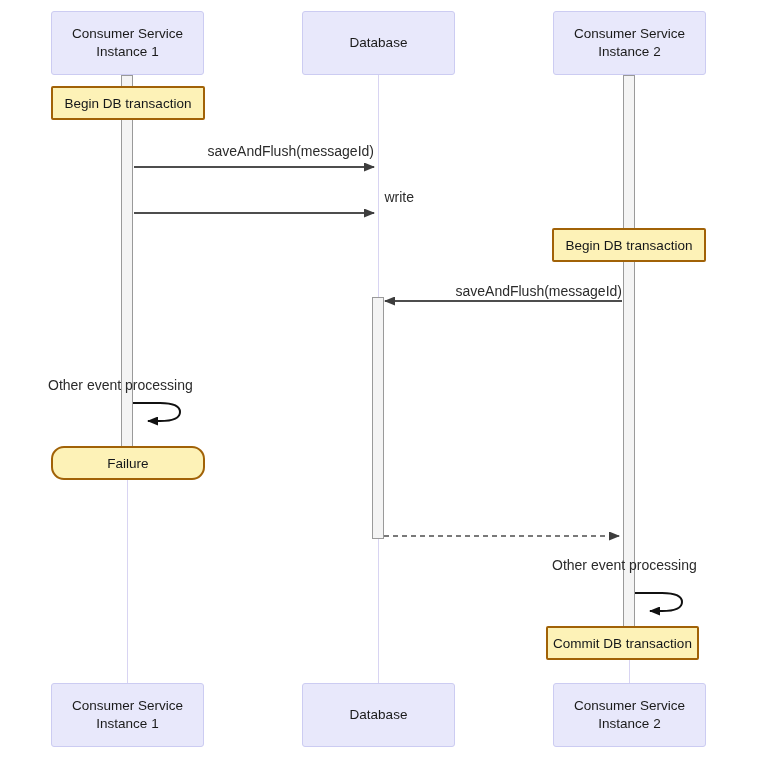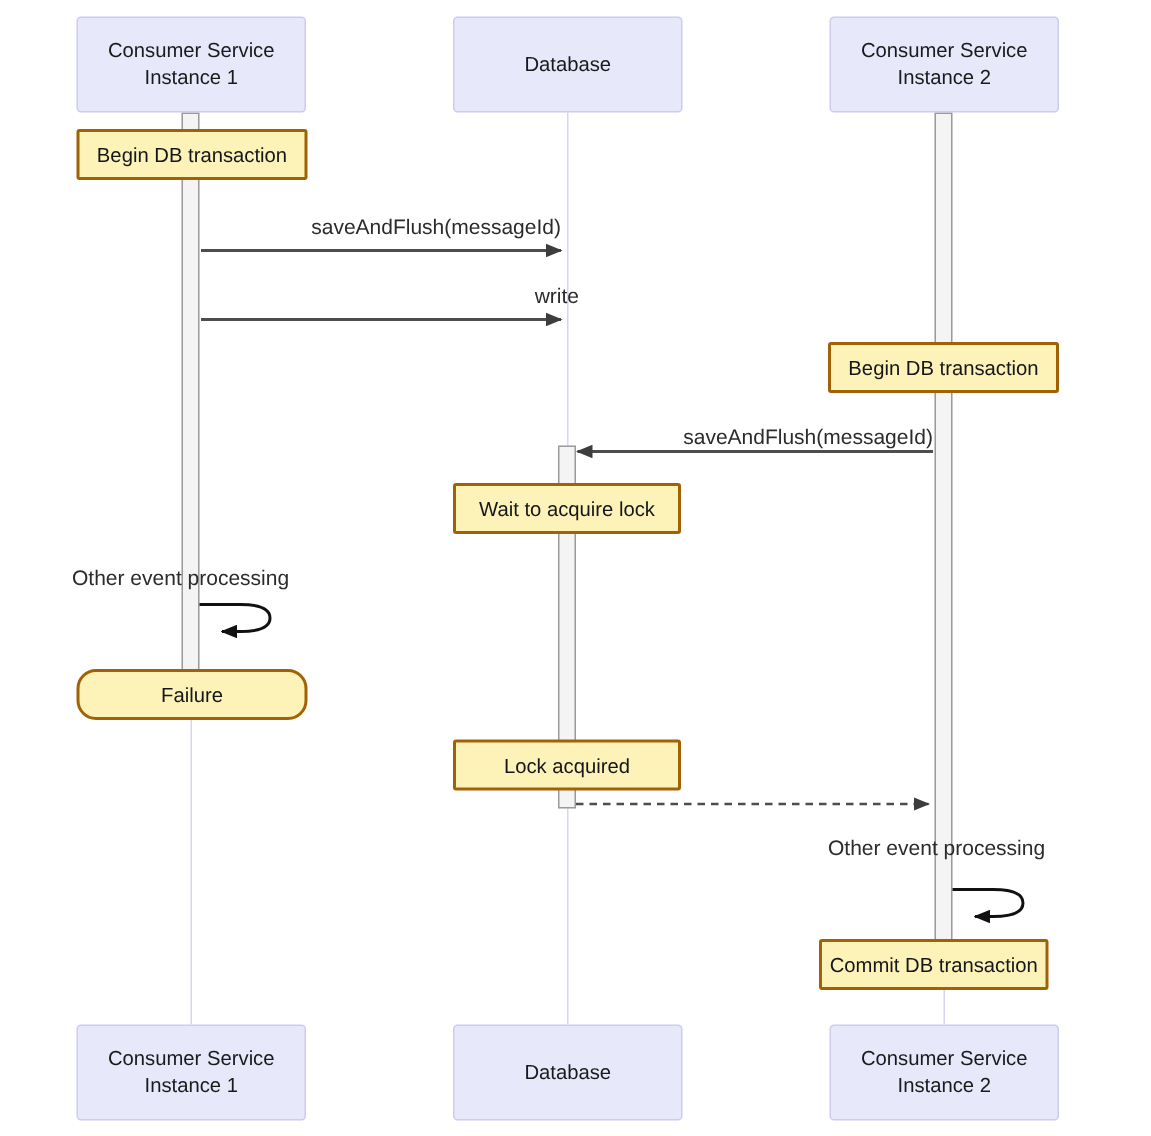--- a/index.html
+++ b/index.html
@@ -137,31 +137,29 @@
     <div>
       <div>Consumer Service</div>
       <div>Instance 2</div>
     </div>
   </div>
 
   <div class="note-box" style="left:51px; top:86px; width:154px; height:34px;">Begin DB transaction</div>
 
   <div class="note-box" style="left:552px; top:228px; width:154px; height:34px;">Begin DB transaction</div>
 
-  <div class="note-box" style="left:302px; top:322px; width:152px; height:34px;">Wait to acquire lock</div>
 
   <div class="note-box" style="left:51px; top:446px; width:154px; height:34px;border-radius:13px;">Failure</div>
 
-  <div class="note-box" style="left:302px; top:493px; width:152px; height:34px;">Lock acquired</div>
 
   <div class="note-box" style="left:546px; top:626px; width:153px; height:34px;">Commit DB transaction</div>
 
   <div class="msg-label" style="left:134px; top:143px; width:240px;">saveAndFlush(messageId)</div>
 
-  <div class="msg-label" style="left:146px; top:189px; width:240px;">write</div>
+  <div class="msg-label" style="left:134px; top:189px; width:240px;padding-left:40px;">write</div>
 
   <div class="msg-label" style="left:385px; top:283px; width:237px;">saveAndFlush(messageId)</div>
 
   <div class="msg-label" style="left:48px; top:377px; width:240px; text-align:left;">Other event processing</div>
 
   <div class="msg-label" style="left:552px; top:557px; width:240px; text-align:left;">Other event processing</div>
 
   <div class="participant-box" style="left:51px; top:683px; width:153px; height:64px;">
     <div>
       <div>Consumer Service</div>

